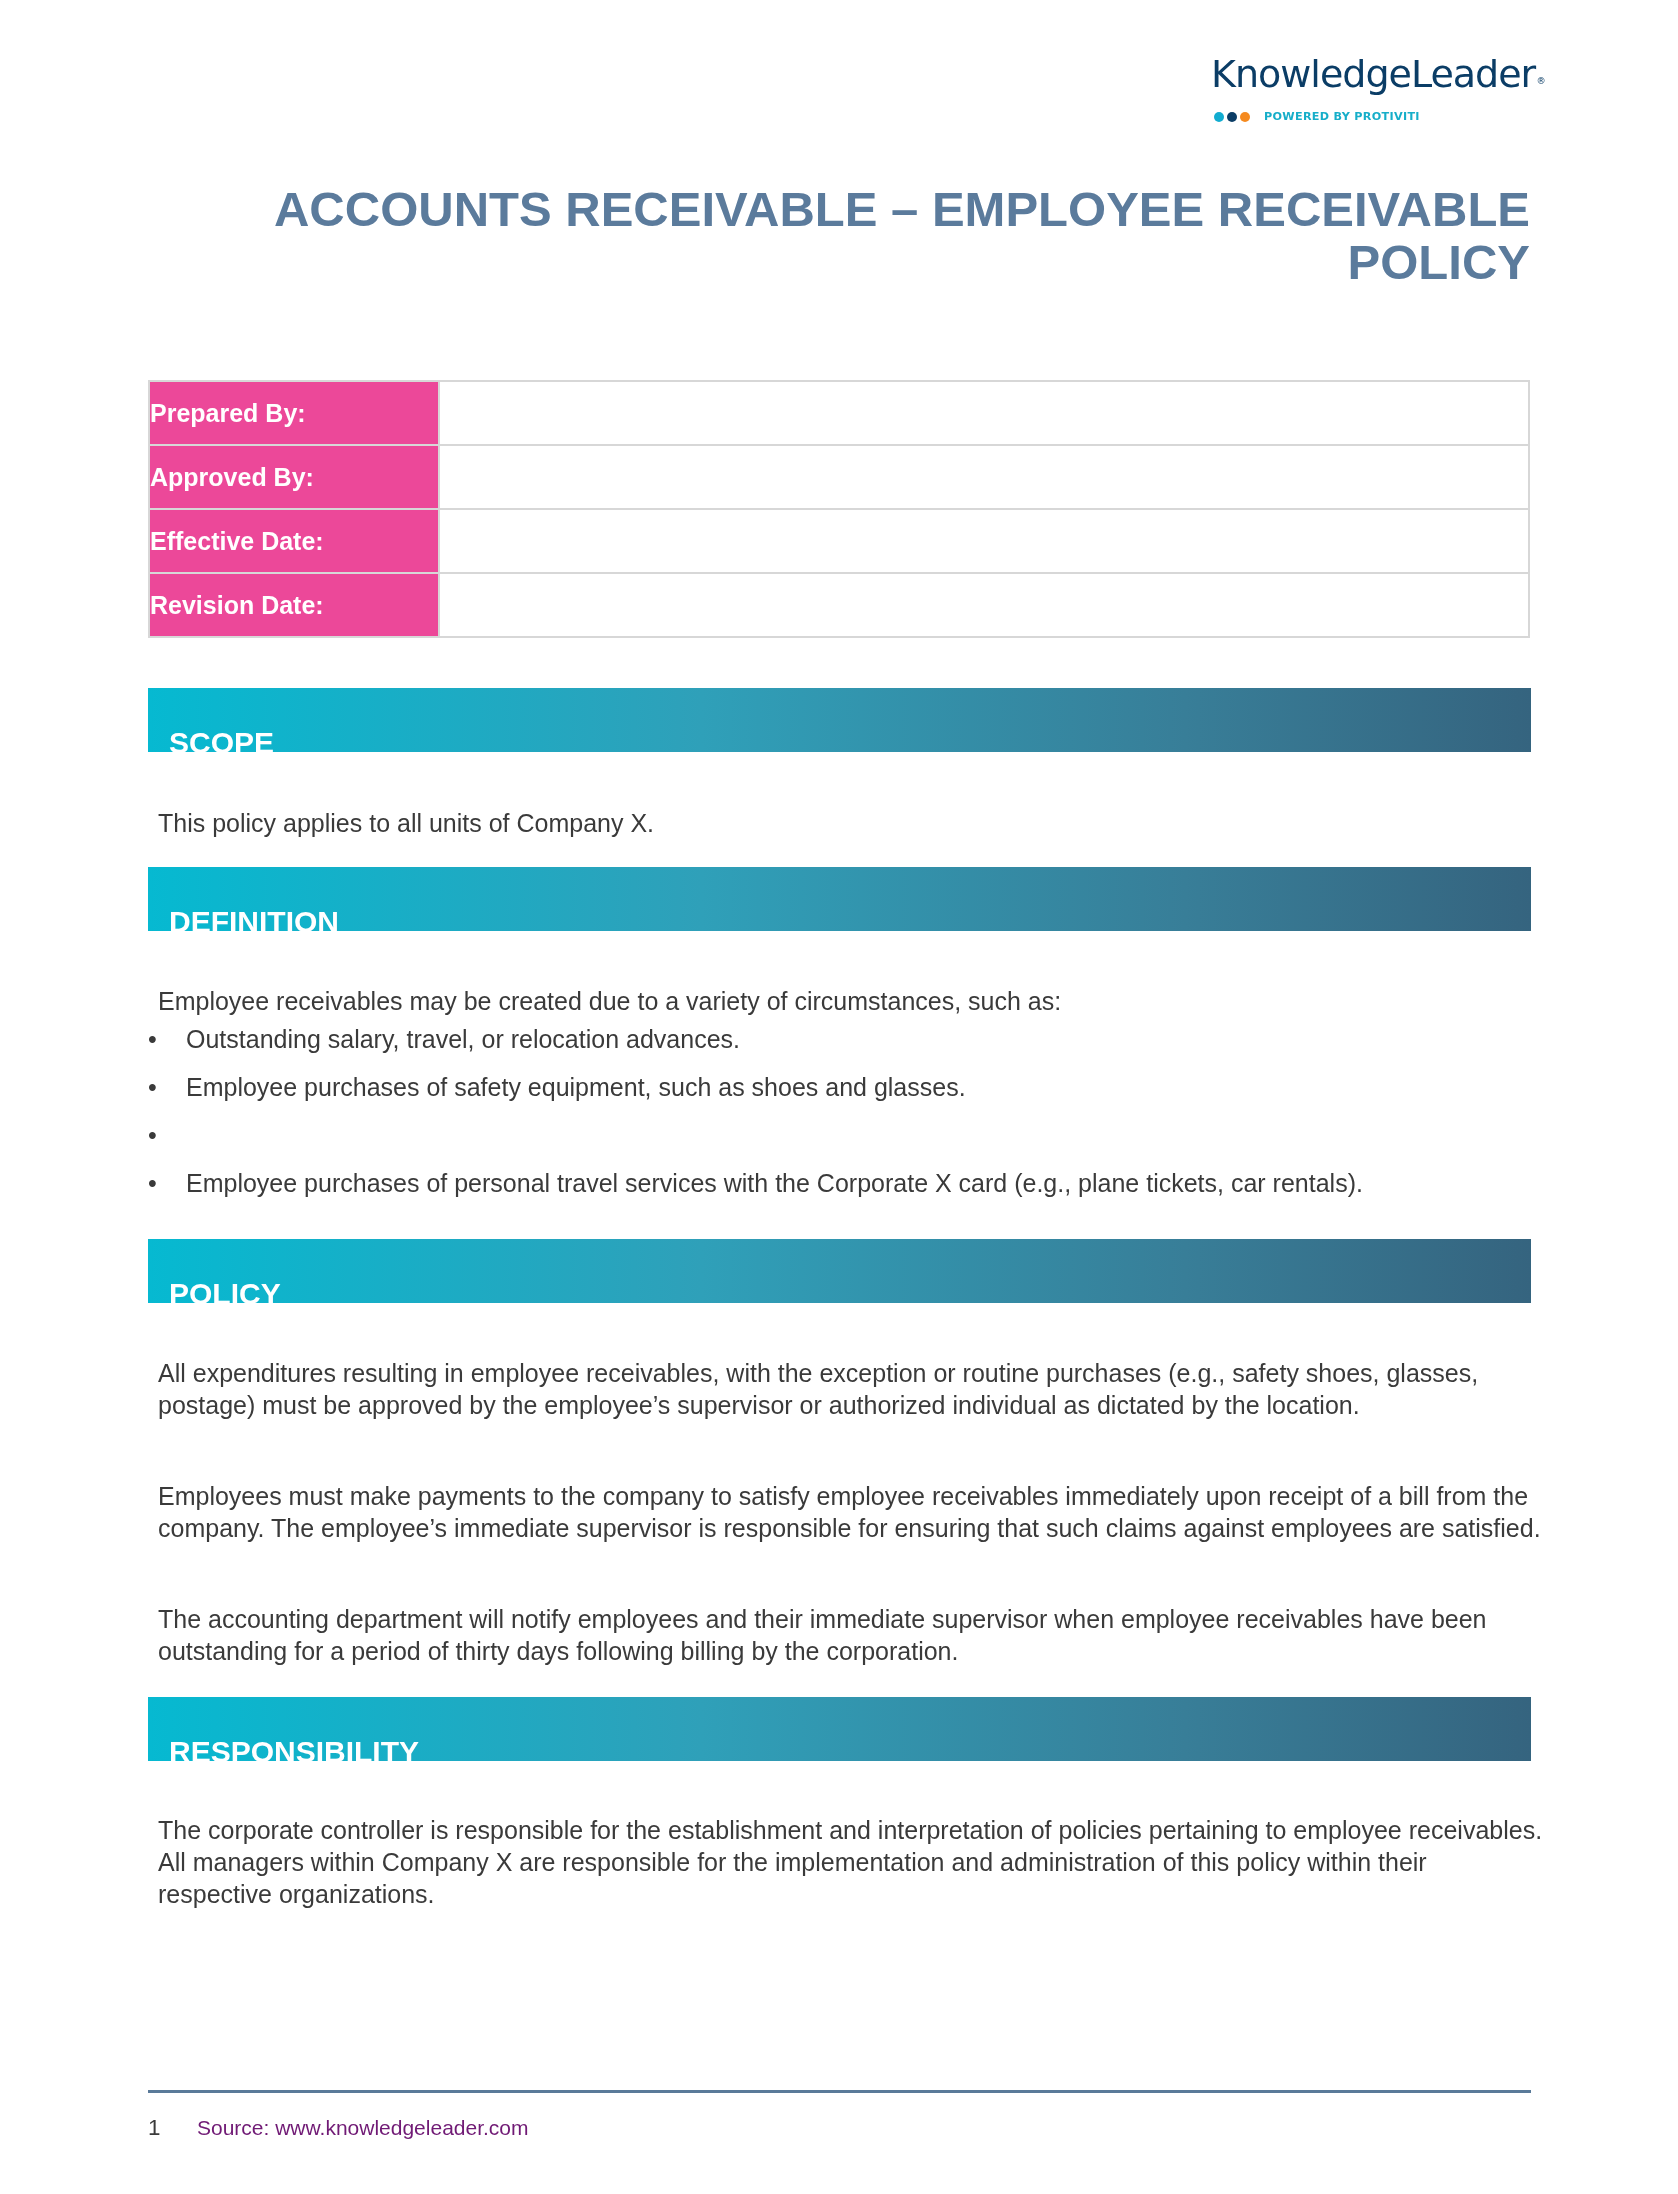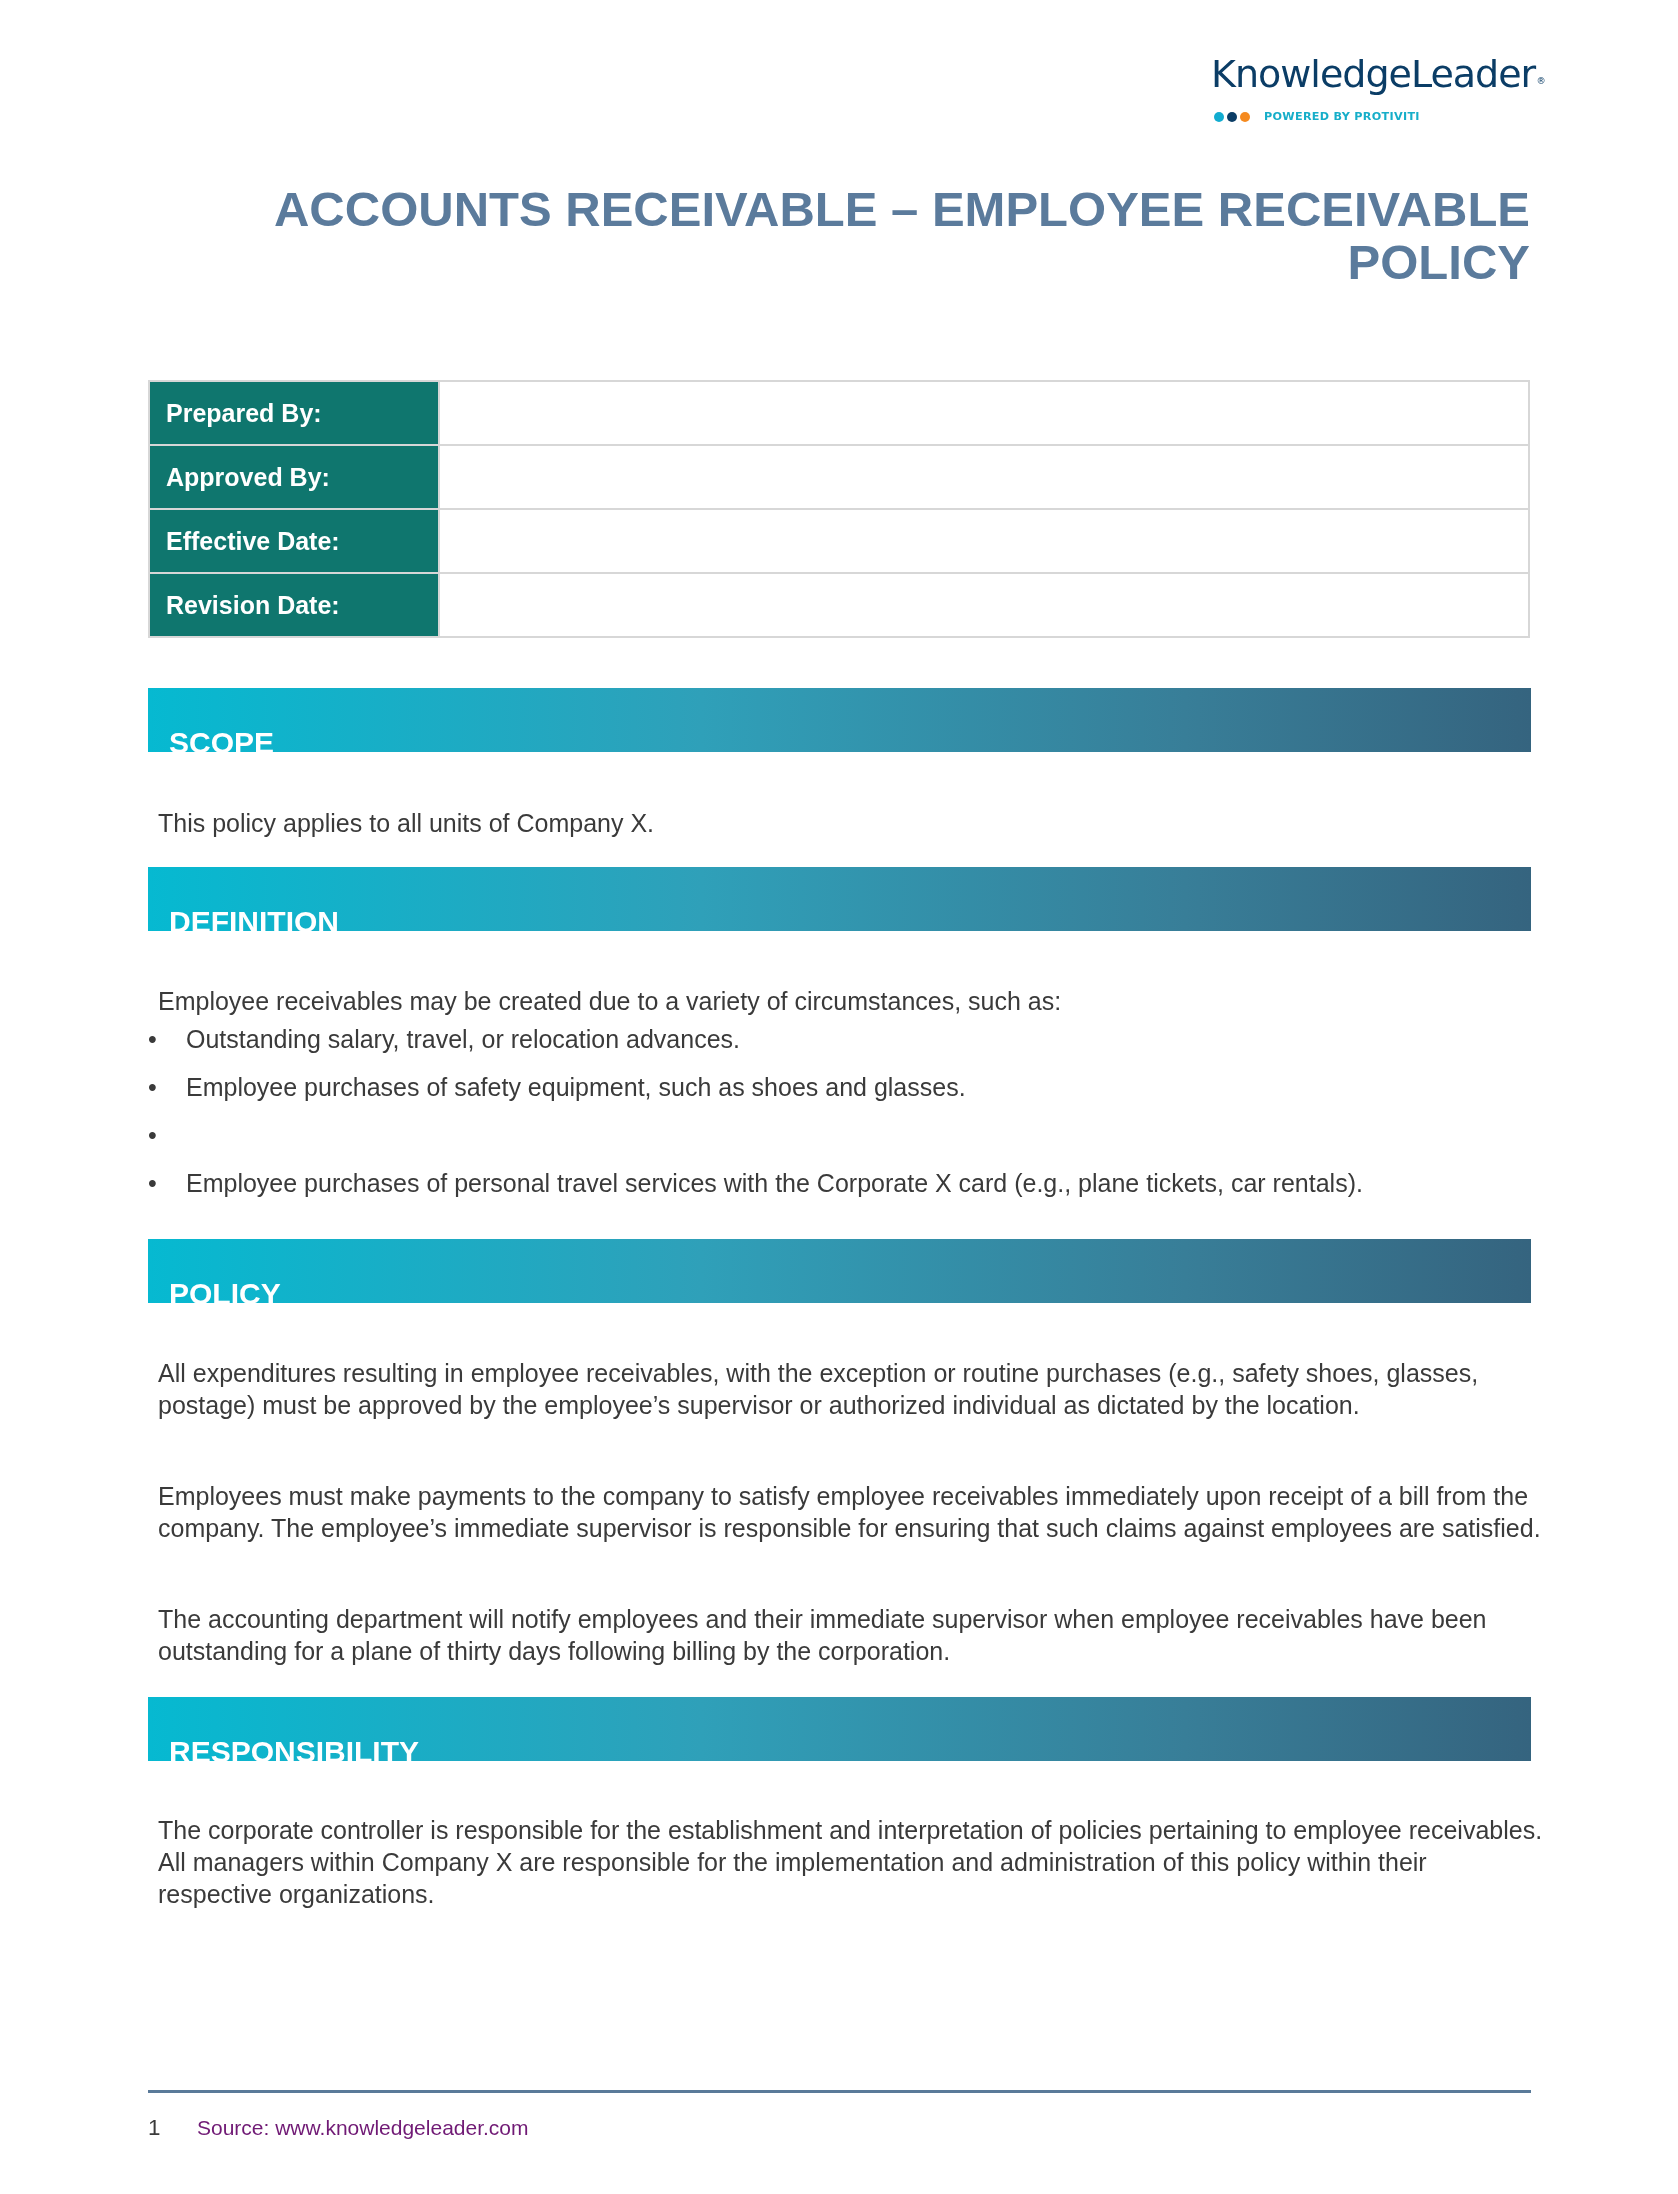--- a/index.html
+++ b/index.html
@@ -16,22 +16,22 @@
     .logo-tag { position: absolute; left: 53px; top: 58px; font-size: 11.2px; font-weight: bold;
                 color: #16aec9; letter-spacing: 0.3px; line-height: 16px; font-family: "DejaVu Sans", sans-serif; }
 
     
     .title { position: absolute; left: 148px; width: 1382px; top: 183px; text-align: right;
              font-weight: bold; font-size: 49px; line-height: 53px; color: #5b7b9c; letter-spacing: 0; }
 
     
     .info-table { position: absolute; left: 148px; top: 380px; width: 1382px; border-collapse: collapse; }
     .info-table td { border: 2px solid #d7d7d7; height: 62px; padding: 0; }
-    .info-table td.lbl { width: 290px; background: #0f766e; color: #ffffff; font-weight: bold;
-                         font-size: 25px; padding-left: 16px; box-sizing: border-box; }
+    .info-table td.lbl { width: 290px; background: #ec4899; color: #ffffff; font-weight: bold;
+                         font-size: 25px; box-sizing: border-box; }
     .info-table td.val { background: #ffffff; }
 
     
     .bar { position: absolute; left: 148px; width: 1383px; height: 64px;
            background: linear-gradient(to right, #06b9d1 0%, #2fa0b9 40%, #387e98 75%, #35647f 100%); }
     .bar span { position: absolute; left: 21px; top: 17px; color: #ffffff; font-weight: bold; font-size: 30px; line-height: 33px; margin-top: 21px; }
 
     
     .p { position: absolute; left: 148px; width: 1389px; font-size: 25px; line-height: 32px; color: #3a3a3a; margin: 10px; }
     .bullets { position: absolute; left: 148px; width: 1389px; margin: 0; padding: 0; list-style: none; }
@@ -96,21 +96,21 @@
   <li><span class="b">•</span><span>Employee purchases of safety equipment, such as shoes and glasses.</span></li>
   <li><span class="b">•</span></li>
   <li><span class="b">•</span><span>Employee purchases of personal travel services with the Corporate X card (e.g., plane tickets, car rentals).</span></li>
 </ul>
 
 <div class="bar" style="top:1239px">
   <span>POLICY</span>
 </div>
 <p class="p" style="top:1347px">All expenditures resulting in employee receivables, with the exception or routine purchases (e.g., safety shoes, glasses, postage) must be approved by the employee’s supervisor or authorized individual as dictated by the location.</p>
 <p class="p" style="top:1470px">Employees must make payments to the company to satisfy employee receivables immediately upon receipt of a bill from the company. The employee’s immediate supervisor is responsible for ensuring that such claims against employees are satisfied.</p>
-<p class="p" style="top:1593px">The accounting department will notify employees and their immediate supervisor when employee receivables have been outstanding for a plane of thirty days following billing by the corporation.</p>
+<p class="p" style="top:1593px">The accounting department will notify employees and their immediate supervisor when employee receivables have been outstanding for a period of thirty days following billing by the corporation.</p>
 
 <div class="bar" style="top:1697px">
   <span>RESPONSIBILITY</span>
 </div>
 <p class="p" style="top:1804px">The corporate controller is responsible for the establishment and interpretation of policies pertaining to employee receivables. All managers within Company X are responsible for the implementation and administration of this policy within their respective organizations.</p>
 
 <div class="footer-line"></div>
 <div class="footer-num">1</div>
 <div class="footer-src">Source: www.knowledgeleader.com</div>
 

